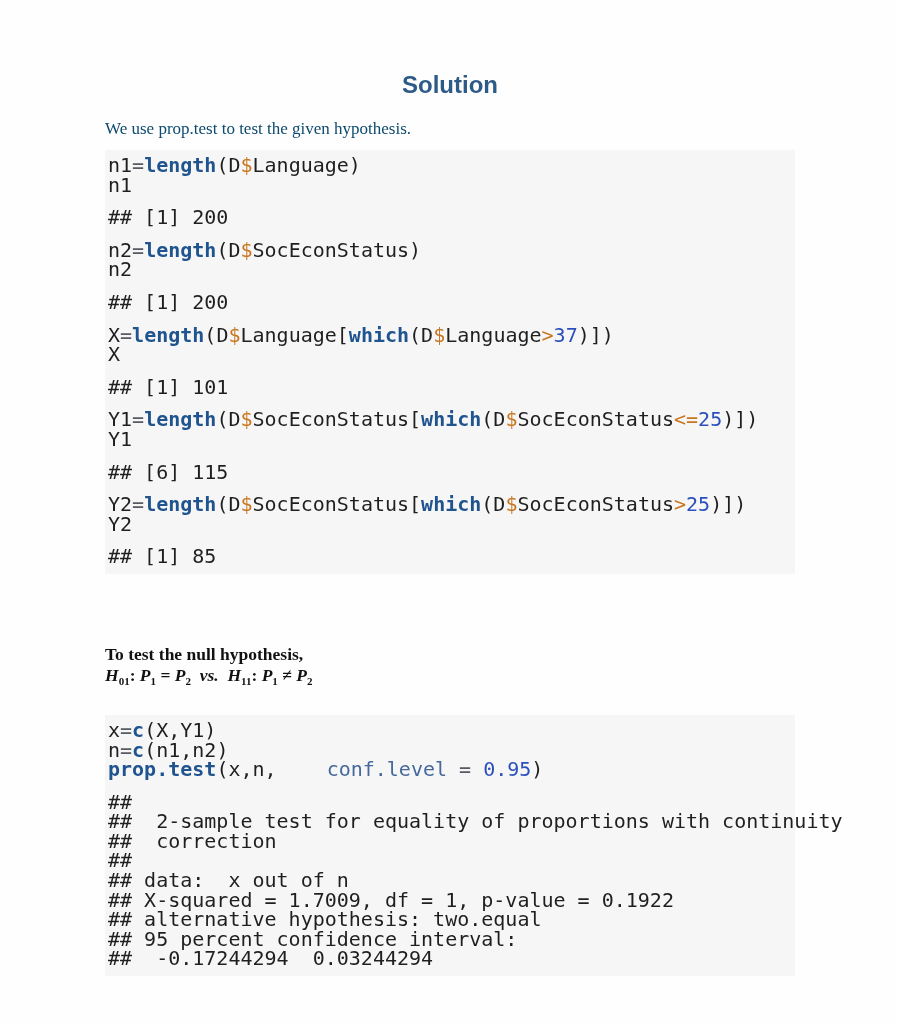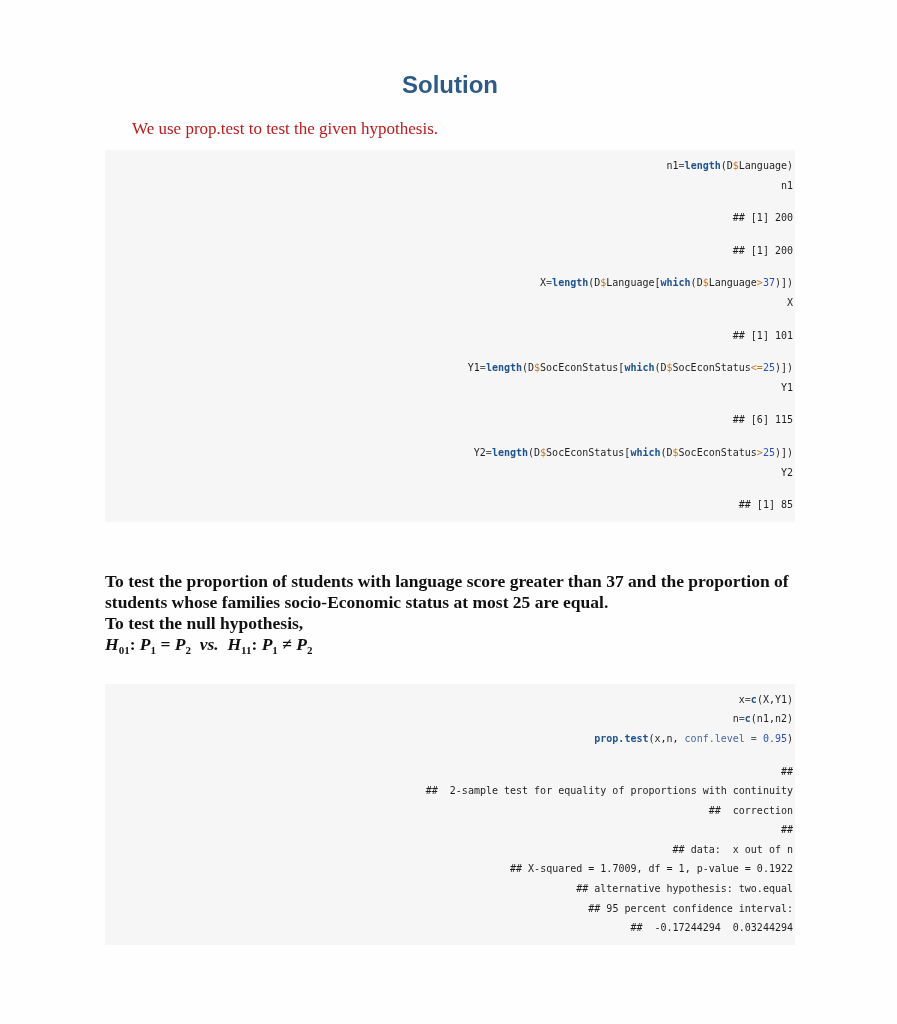--- a/index.html
+++ b/index.html
@@ -22,41 +22,39 @@
     font-weight:bold;
     font-size:24px;
     line-height:29px;
     color:#2e5a87;
     margin-bottom:19px;
   }
   .intro {
     font-size:17px;
     line-height:22px;
     margin-bottom:10px;
-    color:#b91c1c;
-    margin-left:27px;
+    color:#0c4a6e;
   }
   .codeblock {
     background:#f6f6f6;
     padding:6px 2px 7px 3px;
   }
   .code-par {
     font-family:"DejaVu Sans Mono", monospace;
-    font-size:10px;
+    font-size:20px;
     line-height:19.6px;
     white-space:pre;
     color:#1f1f1f;
     margin:0 0 13px 0;
-    text-align:right;
   }
   .code-par:last-child { margin-bottom:0; }
   .code-par span.fu  { color:#20548f; font-weight:bold; }
   .code-par span.op  { color:#c87620; }
   .code-par span.num { color:#2b50bd; }
-  .code-par span.arg { color:#46689b; }
+  .code-par span.arg { color:#46689b;margin-left:38px; }
   .code-par span.eq  { color:#565b63; }
   .conclusion {
     margin-top:49px;
     font-weight:bold;
     font-size:17.5px;
     line-height:21px;
     color:#111;
   }
   .math-line {
     font-weight:bold;
@@ -83,34 +81,36 @@
   <div class="content">
 
     <h1 class="doc-title">Solution</h1>
 
     <p class="intro">We use prop.test to test the given hypothesis.</p>
 
     <div class="codeblock first">
         <pre class="code-par source"><span>n1</span><span class="eq">=</span><span class="fu">length</span><span>(D</span><span class="op">$</span><span>Language)</span>
 <span>n1</span></pre>
         <pre class="code-par output"><span>## [1] 200</span></pre>
+        <pre class="code-par source"><span>n2</span><span class="eq">=</span><span class="fu">length</span><span>(D</span><span class="op">$</span><span>SocEconStatus)</span>
+<span>n2</span></pre>
         <pre class="code-par output"><span>## [1] 200</span></pre>
         <pre class="code-par source"><span>X</span><span class="eq">=</span><span class="fu">length</span><span>(D</span><span class="op">$</span><span>Language[</span><span class="fu">which</span><span>(D</span><span class="op">$</span><span>Language</span><span class="op">&gt;</span><span class="num">37</span><span>)])</span>
 <span>X</span></pre>
         <pre class="code-par output"><span>## [1] 101</span></pre>
         <pre class="code-par source"><span>Y1</span><span class="eq">=</span><span class="fu">length</span><span>(D</span><span class="op">$</span><span>SocEconStatus[</span><span class="fu">which</span><span>(D</span><span class="op">$</span><span>SocEconStatus</span><span class="op">&lt;=</span><span class="num">25</span><span>)])</span>
 <span>Y1</span></pre>
         <pre class="code-par output"><span>## [6] 115</span></pre>
         <pre class="code-par source"><span>Y2</span><span class="eq">=</span><span class="fu">length</span><span>(D</span><span class="op">$</span><span>SocEconStatus[</span><span class="fu">which</span><span>(D</span><span class="op">$</span><span>SocEconStatus</span><span class="op">&gt;</span><span class="num">25</span><span>)])</span>
 <span>Y2</span></pre>
         <pre class="code-par output"><span>## [1] 85</span></pre>
       </div>
 
     <p class="conclusion">
-      <span>To test the proportion of students with language score greater than 37 and the proportion of students whose families socio-Economic status at most 25 are equal.</span><br>
+      <br>
       <span>To test the null hypothesis,</span>
     </p>
 
     <p class="math-line"><span class="it">H</span><sub>01</sub><span>: </span><span class="it">P</span><sub>1</sub><span> = </span><span class="it">P</span><sub>2</sub><span class="it">  vs.  </span><span class="it">H</span><sub>11</sub><span>: </span><span class="it">P</span><sub>1</sub><span> ≠ </span><span class="it">P</span><sub>2</sub></p>
 
     <div class="codeblock second">
         <pre class="code-par source"><span>x</span><span class="eq">=</span><span class="fu">c</span><span>(X,Y1)</span>
 <span>n</span><span class="eq">=</span><span class="fu">c</span><span>(n1,n2)</span>
 <span class="fu">prop.test</span><span>(x,n, </span><span class="arg">conf.level</span><span class="eq"> = </span><span class="num">0.95</span><span>)</span></pre>
         <pre class="code-par output"><span>##</span>

